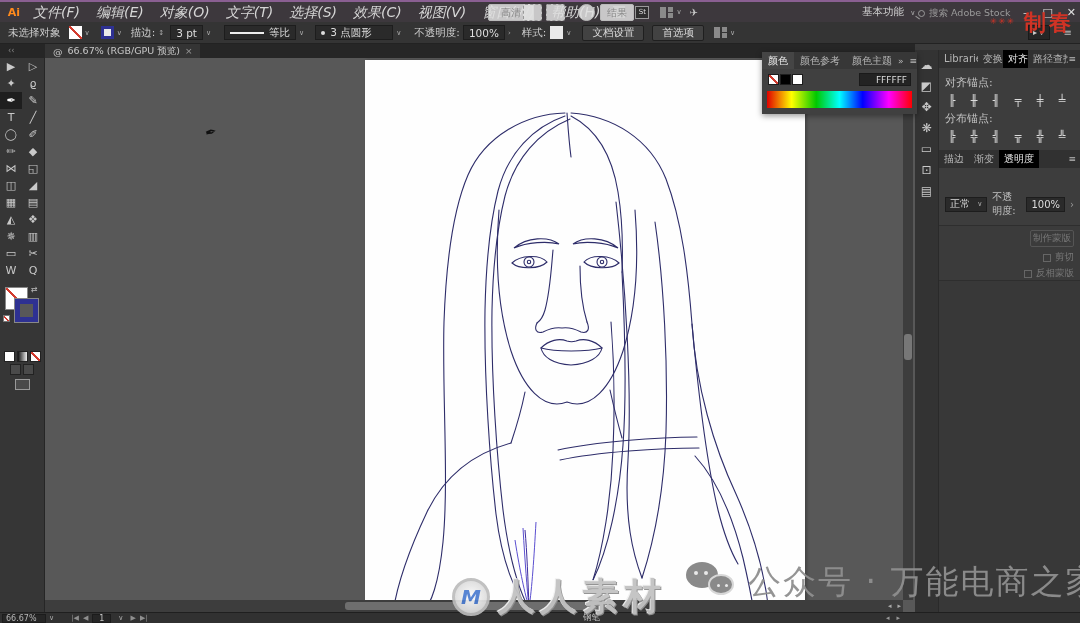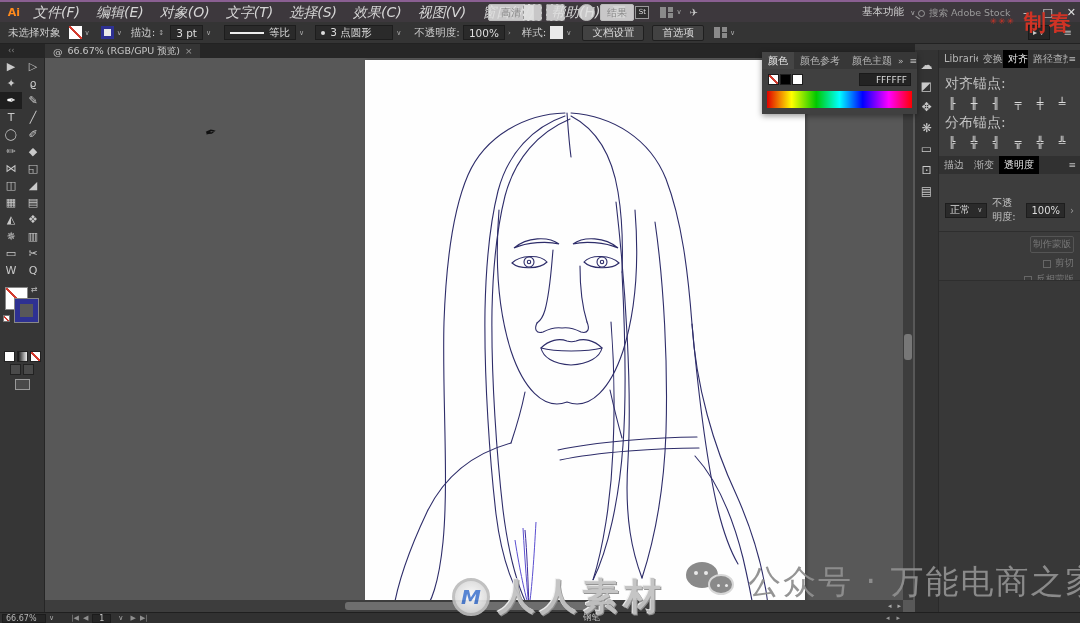--- a/index.html
+++ b/index.html
@@ -99,21 +99,21 @@
   .dock { position:absolute; right:0; top:44px; width:165px; bottom:11px; background:#3b3b3b; }
   .dock-strip { position:absolute; left:0; top:6px; width:24px; bottom:0; background:#333;
                 border-right:1px solid #2a2a2a; display:flex; flex-direction:column; align-items:center;
                 padding-top:8px; gap:7px; color:#c9c9c9; font-size:12px; }
   .dock-panels { position:absolute; left:24px; right:0; top:6px; bottom:0; }
   .ptabs { display:flex; align-items:center; background:#313131; height:18px; font-size:10px; color:#b5b5b5; }
   .ptab { padding:0 5px; line-height:18px; white-space:nowrap; overflow:hidden; }
   .ptab.active { background:#000000; color:#e8e8e8;text-align:center; }
   .ptab-menu { margin-left:auto; margin-right:4px; color:#bbb; font-size:9px; }
   .panel-body { background:#3d3d3d; padding:5px 6px 7px; }
-  .sec-label { font-size:14px; color:#c3c3c3; margin:2px 0 4px; }
+  .sec-label { font-size:11px; color:#c3c3c3; margin:2px 0 4px; }
   .icon-row { display:flex; gap:8px; color:#dcdcdc; font-size:11px; margin-bottom:4px; }
   .icon-row span { width:14px; text-align:center; }
   .drop { background:#2a2a2a; border:1px solid #1d1d1d; height:15px; display:flex; align-items:center;
           padding:0 4px; font-size:10px; color:#ddd; }
   .trans-row { display:flex; align-items:center; gap:5px; margin-top:17px; font-size:10px; color:#c3c3c3; }
   .mask-area { padding:4px 6px; border-top:1px solid #2e2e2e; color:#777; font-size:9.5px; }
   .ghost-btn { border:1px solid #555; border-radius:2px; color:#777; padding:1px 2px; width:max-content;
                margin-left:auto; margin-bottom:4px; }
   .chk-row { display:flex; align-items:center; gap:4px; justify-content:flex-end; margin-top:3px; }
   .chk { width:8px; height:8px; border:1px solid #666; }

